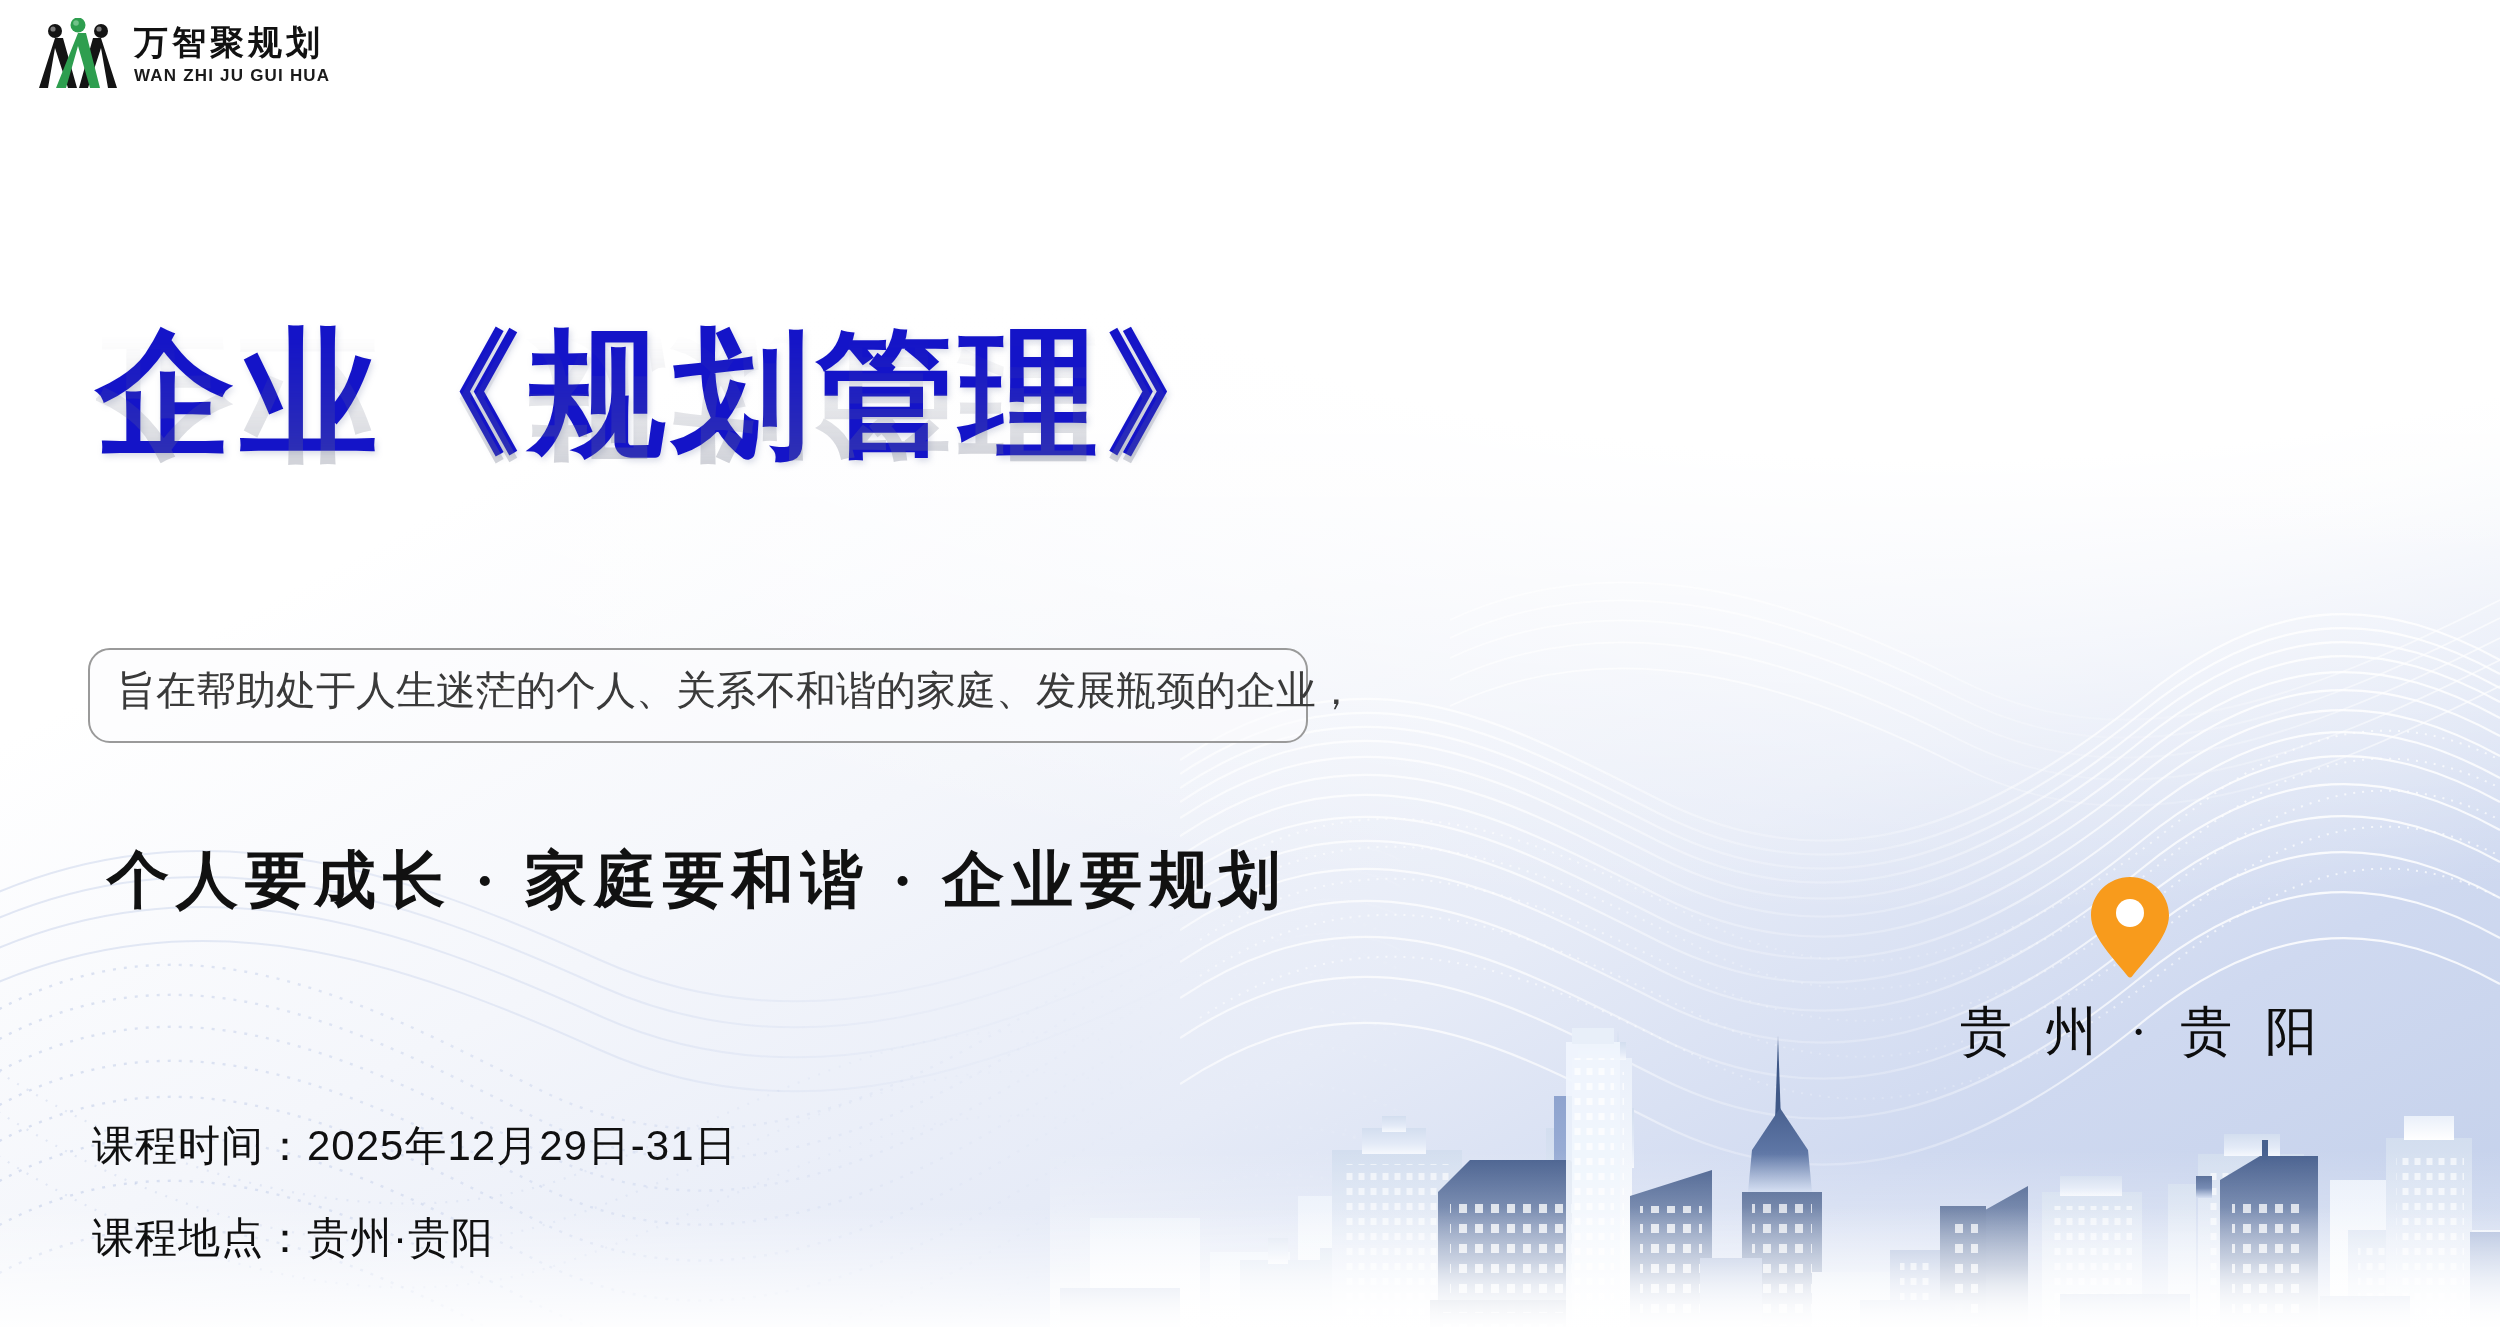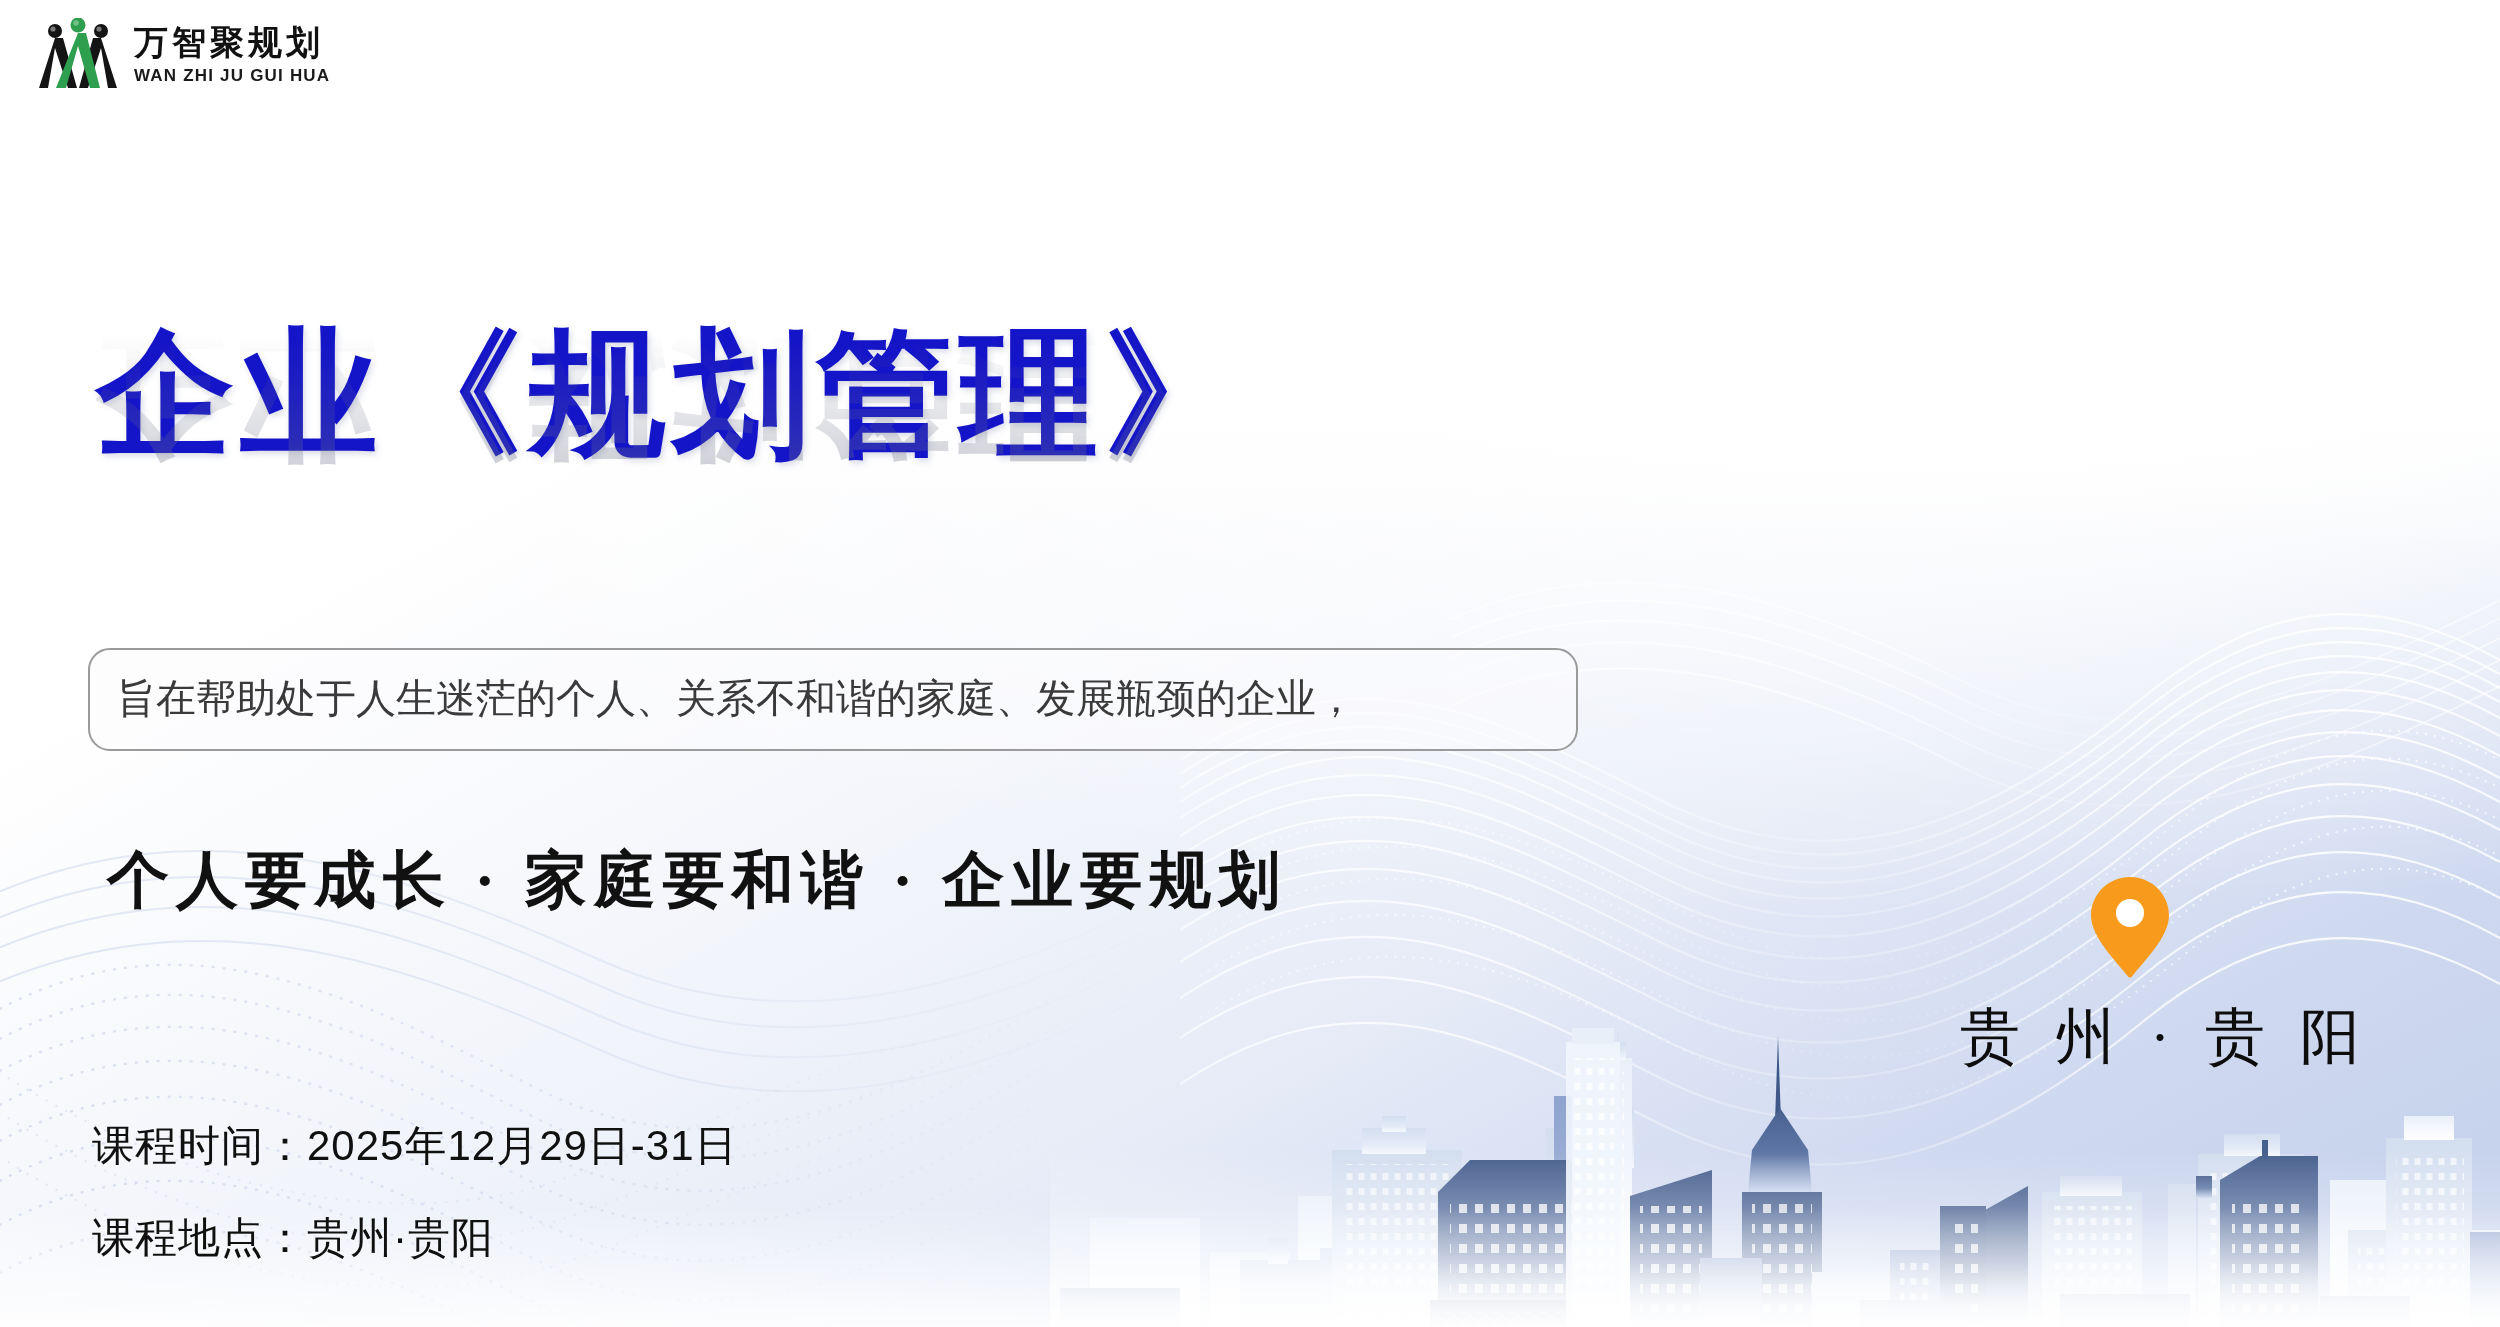--- a/index.html
+++ b/index.html
@@ -109,23 +109,23 @@
     -webkit-mask-image: linear-gradient(to top, rgba(0,0,0,0) 8%, rgba(0,0,0,0.55) 72%, rgba(0,0,0,0.8) 100%);
     mask-image: linear-gradient(to top, rgba(0,0,0,0) 8%, rgba(0,0,0,0.55) 72%, rgba(0,0,0,0.8) 100%);
     opacity: 0.75;
   }
 
   
   .desc-box {
     position: absolute;
     left: 88px;
     top: 648px;
-    width: 1490px;
+    width: 1220px;
     box-sizing: border-box;
-    padding: 18px 26px 20px 26px;
+    padding: 10px 26px 20px 26px;
     border: 2px solid #9a9a9a;
     border-radius: 22px;
     background: rgba(252,252,253,0.55);
     z-index: 16;
   }
   .desc-line {
     font-family: "Liberation Sans", "DejaVu Sans", sans-serif;
     font-size: 40px;
     font-weight: 400;
     color: #3a3a3a;
@@ -171,21 +171,21 @@
     left: 1960px;
     top: 875px;
     width: 340px;
     text-align: center;
     z-index: 16;
   }
   .pin-icon { width: 84px; height: 104px; display: inline-block; }
   .location-label {
     margin-top: 14px;
     font-family: "Liberation Serif", "DejaVu Serif", serif;
-    font-size: 60px;
+    font-size: 52px;
     font-weight: 500;
     color: #0d0d0d;
     letter-spacing: 10px;
     white-space: nowrap;
   }
 </style>
 </head>
 <body>
 
 <div class="poster">

